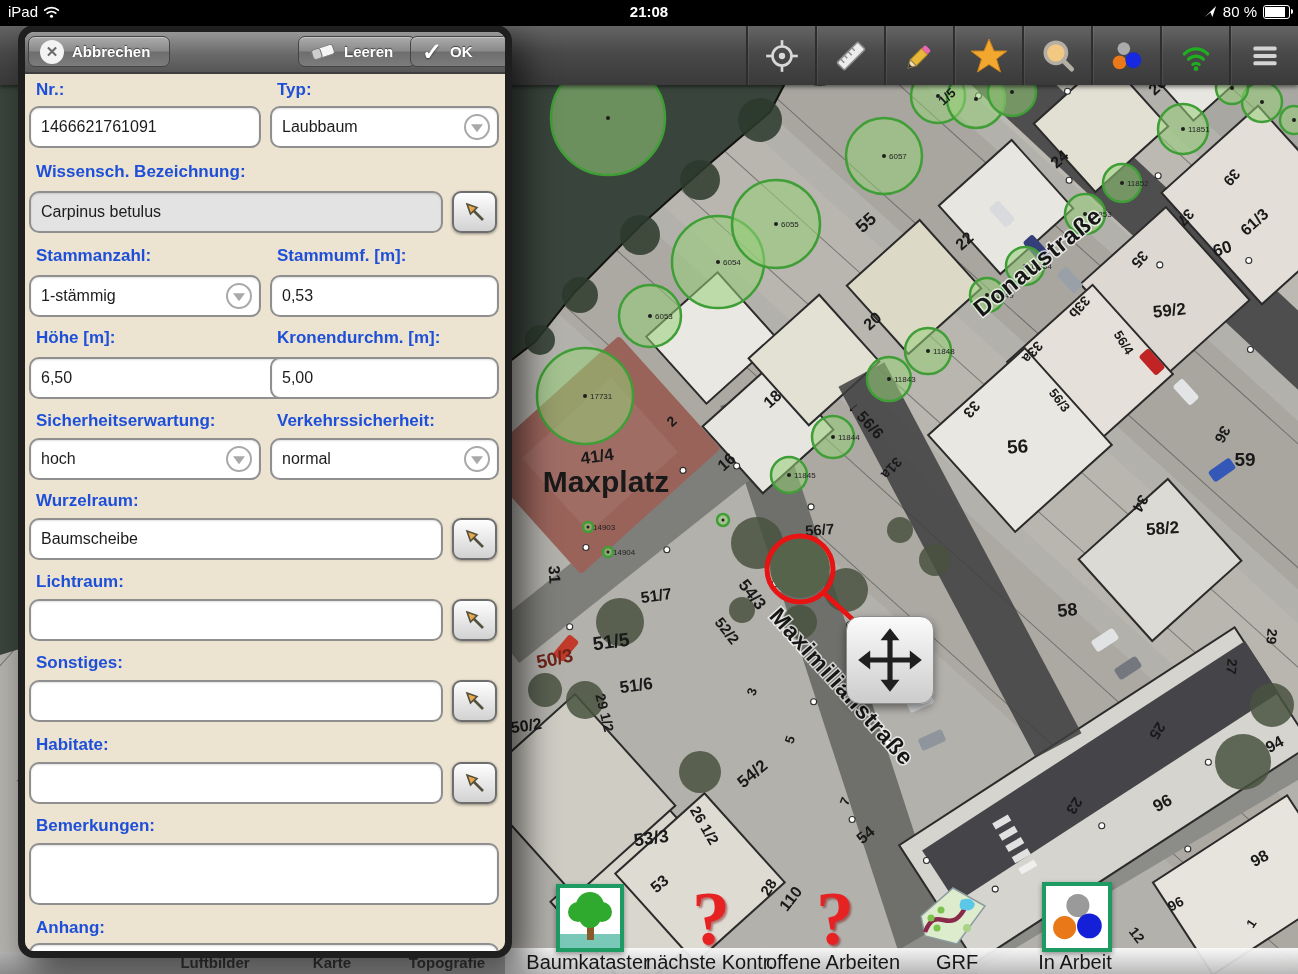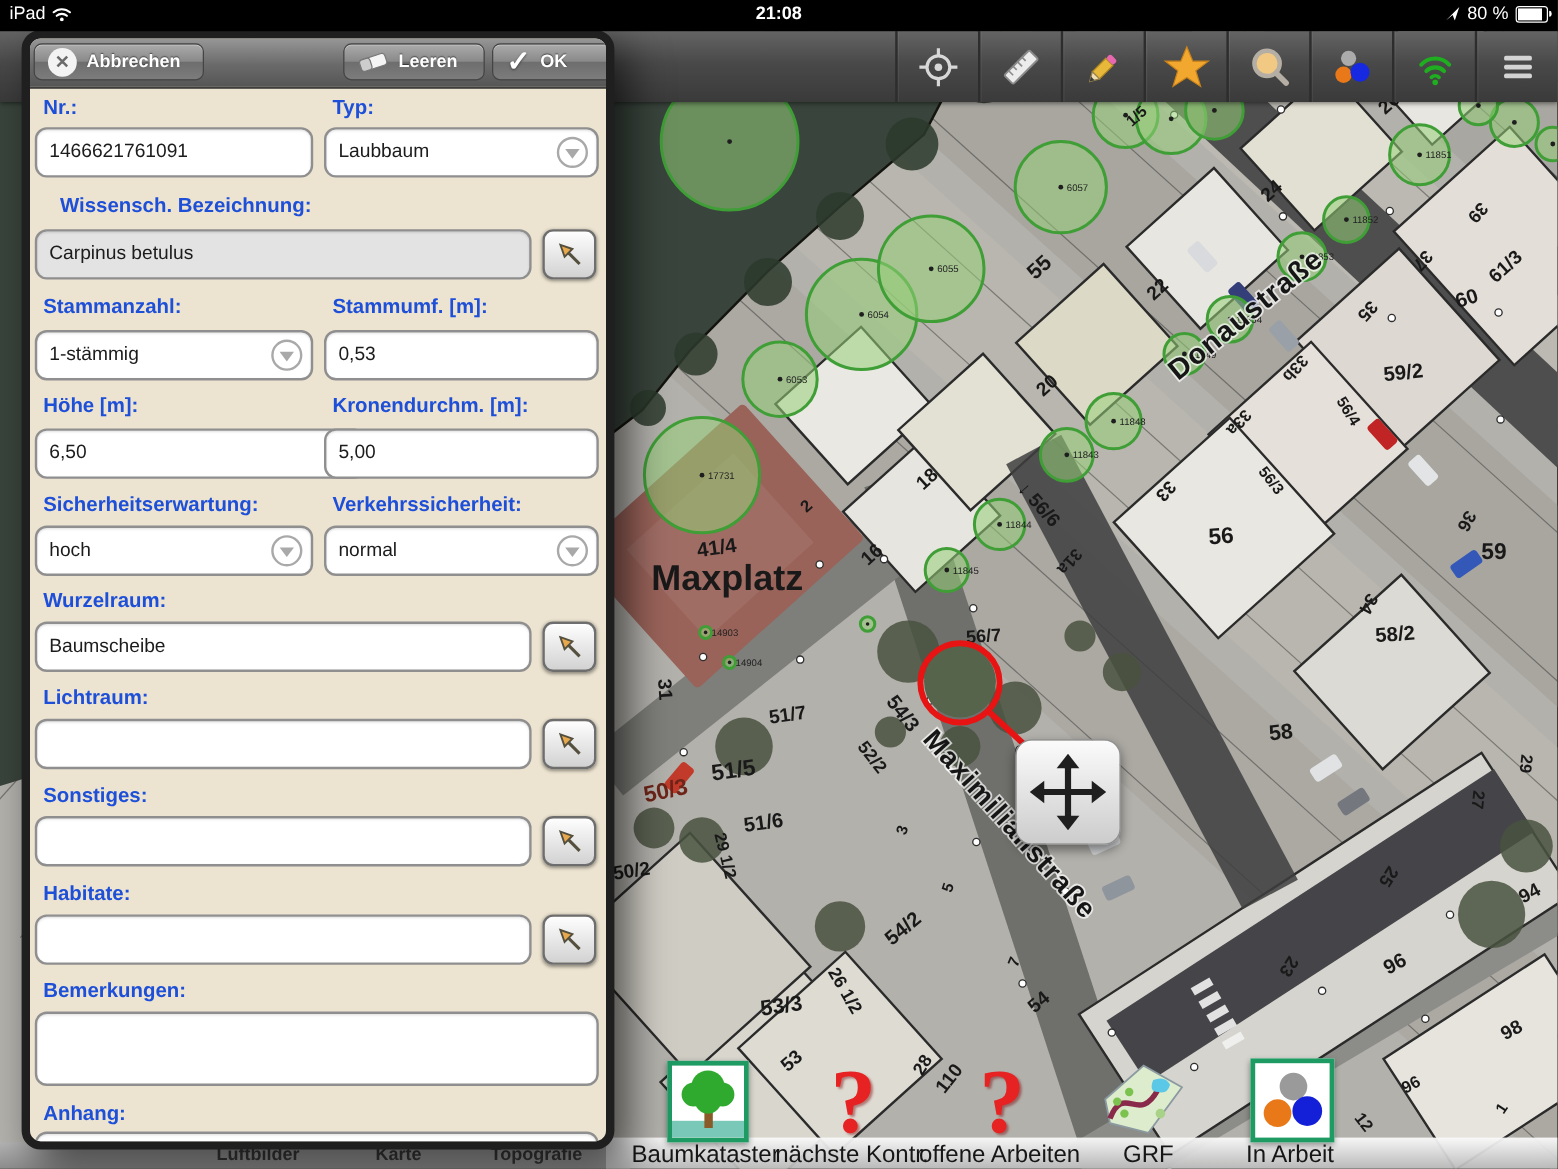--- a/index.html
+++ b/index.html
@@ -504,21 +504,21 @@
 <div class="map-btn-label" style="left:833px">offene Arbeiten</div>
 <div class="map-btn-label" style="left:957px">GRF</div>
 <div class="map-btn-label" style="left:1075px">In Arbeit</div>
 
 <div class="panel">
   <div class="panel-header">
     <div class="hbtn" style="left:3px;width:142px">
       <span class="x-icon"></span>
       <span>Abbrechen</span>
     </div>
-    <div class="hbtn" style="left:261px;width:118px">
+    <div class="hbtn" style="left:273px;width:118px">
       <svg width="26" height="18" viewBox="0 0 26 18">
         <g transform="rotate(-18 13 9)">
           <rect x="2" y="4" width="22" height="10" rx="2.5" fill="#f5f5f5" stroke="#777" stroke-width="1"></rect>
           <rect x="2" y="4" width="9" height="10" rx="2.5" fill="#cdcdcd" stroke="#777" stroke-width="1"></rect>
         </g>
       </svg>
       <span>Leeren</span>
     </div>
     <div class="hbtn" style="left:385px;width:106px">
       <span class="check-icon"></span>
@@ -527,21 +527,21 @@
   </div>
 
   <div class="flabel" style="left:11px;top:48px">Nr.:</div>
   <div class="fld plain" style="left:4px;top:74px;width:232px">1466621761091</div>
   <div class="flabel" style="left:252px;top:48px">Typ:</div>
   <div class="fld" style="left:245px;top:74px;width:229px">
     <span>Laubbaum</span>
     <span class="dd-icon"></span>
   </div>
 
-  <div class="flabel" style="left:25px;top:130px">Wissensch. Bezeichnung:</div>
+  <div class="flabel" style="left:11px;top:130px">Wissensch. Bezeichnung:</div>
   <div class="fld plain gray" style="left:4px;top:159px;width:414px">Carpinus betulus</div>
   <div class="pick-btn" style="left:427px;top:159px">
     <svg width="24" height="24" viewBox="0 0 24 24">
       <line x1="20" y1="20" x2="9" y2="9" stroke="#55503e" stroke-width="2.6"></line>
       <polygon points="4,4 14,7.5 7.5,14" fill="#e8a84e" stroke="#55503e" stroke-width="1.6"></polygon>
     </svg>
   </div>
 
   <div class="flabel" style="left:11px;top:214px">Stammanzahl:</div>
   <div class="fld" style="left:4px;top:243px;width:232px">

